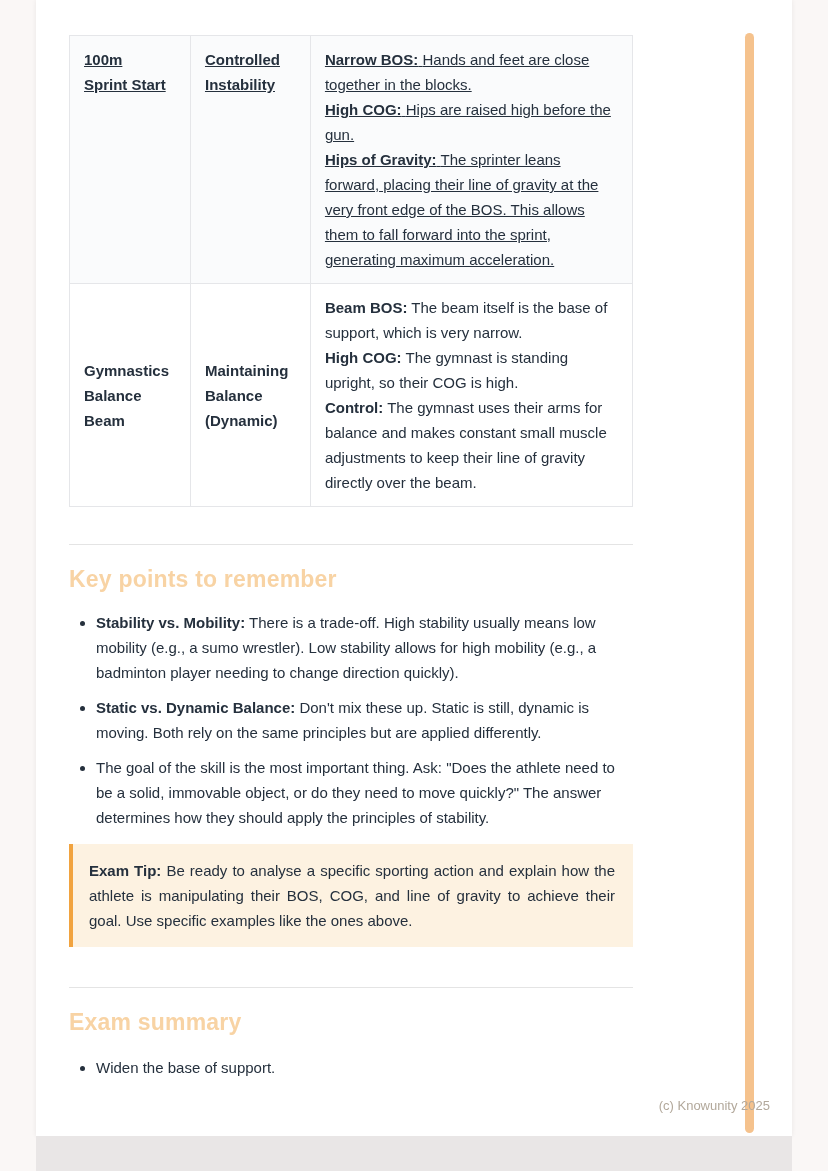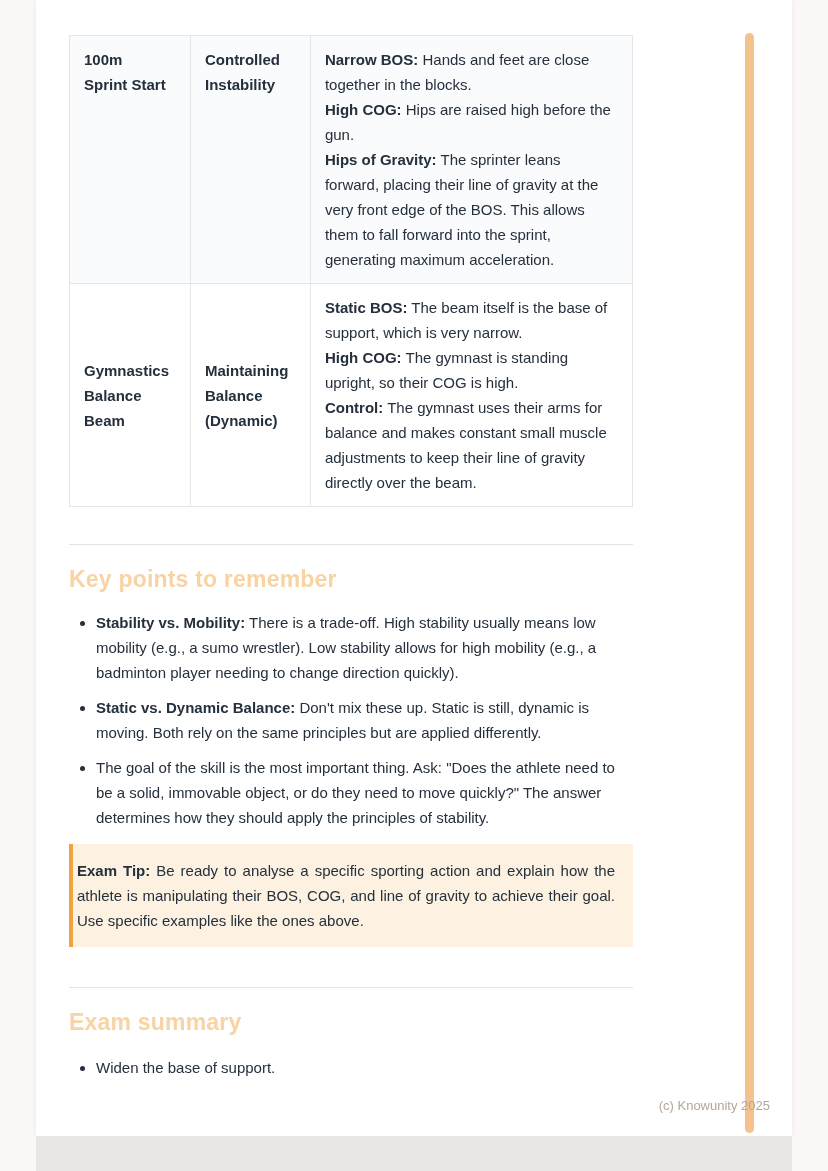--- a/index.html
+++ b/index.html
@@ -42,21 +42,21 @@
   table.ex-table {
     margin-top: 35px;
     width: 564px;
     border-collapse: collapse;
   }
   table.ex-table td {
     border: 1px solid #e5e6e9;
     padding: 11px 14px;
     vertical-align: middle;
   }
-  tr.r0 td { vertical-align: top; background: #fafbfc; }
+  tr.r0 td { vertical-align: top; background: #fafbfc; text-decoration: underline; }
   .c-act  { width: 121px; }
   .c-goal { width: 120px; }
   .c-det  { width: 323px; }
   .lines { white-space: pre-line; font-weight: bold; }
   b { font-weight: bold; }
   
   .divider {
     border: none;
     border-top: 1px solid #e4e4e4;
     margin-top: 37px;
@@ -72,21 +72,21 @@
   ul.bullets {
     margin-top: 16px;
     padding-left: 27px;
     list-style: disc;
   }
   ul.bullets li { margin-bottom: 10px; }
   .tip {
     margin-top: 14px;
     background: #fdf2e1;
     border-left: 4px solid #f1a33f;
-    padding: 14px 18px 14px 4px;
+    padding: 14px 18px 14px 16px;
     text-align: justify;
   }
   .divider2 { margin-top: 40px; }
   .sub-h {
     margin-top: 24px;
     font-weight: bold;
     font-size: 15.5px;
   }
   ul.last { margin-top: 18px; }
   .copyright {
@@ -126,21 +126,21 @@
             <span class="lines">Gymnastics
 Balance
 Beam</span>
           </td>
           <td class="c-goal">
             <span class="lines">Maintaining
 Balance
 (Dynamic)</span>
           </td>
           <td class="c-det">
-            <div><b>Static BOS:</b> <span>The beam itself is the base of support, which is very narrow.</span></div>
+            <div><b>Beam BOS:</b> <span>The beam itself is the base of support, which is very narrow.</span></div>
             <div><b>High COG:</b> <span>The gymnast is standing upright, so their COG is high.</span></div>
             <div><b>Control:</b> <span>The gymnast uses their arms for balance and makes constant small muscle adjustments to keep their line of gravity directly over the beam.</span></div>
           </td>
         </tr>
       </tbody>
     </table>
 
     <hr class="divider">
 
     <h2 class="section-h">Key points to remember</h2>

